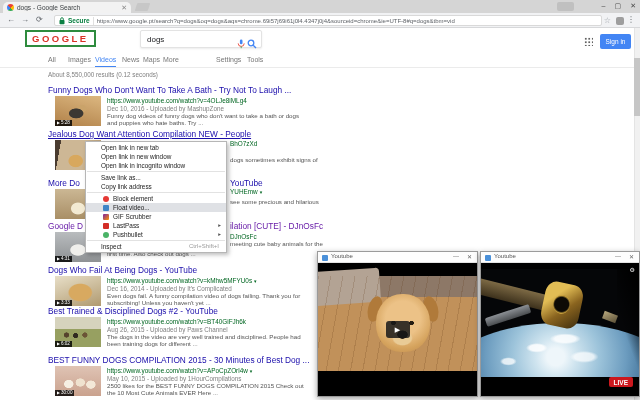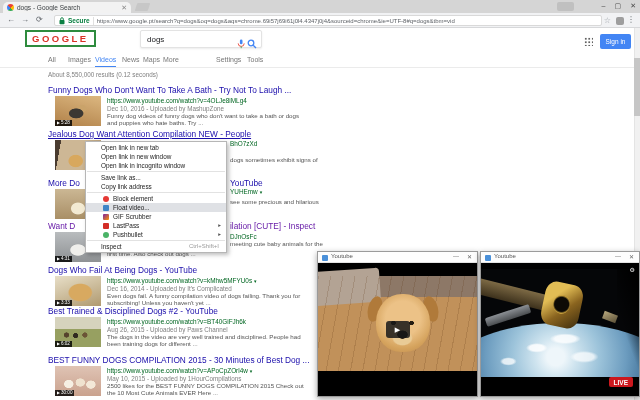--- a/index.html
+++ b/index.html
@@ -218,22 +218,22 @@
 
 <div class="result" style="top:178px">
   <a class="r-title">More Do</a>
   <a class="r-title frag">YouTube</a>
   <div class="r-thumb t3"></div>
   <span class="r-url frag" style="top:10px"><span>YUHEmw</span><span class="r-arrow">▾</span></span>
   <div class="r-desc frag" style="top:20px;width:96px">see some precious and hilarious</div>
 </div>
 
 <div class="result" style="top:221px">
-  <a class="r-title visited">Want D</a>
-  <a class="r-title visited frag">ilation [CUTE] - Inspect</a>
+  <a class="r-title visited">Google D</a>
+  <a class="r-title visited frag">ilation [CUTE] - DJnOsFc</a>
   <div class="r-thumb t4">
       <span class="dur">4:31</span>
     </div>
   <span class="r-url frag" style="top:12px">DJnOsFc</span>
   <div class="r-desc frag" style="top:19px;width:96px">meeting cute baby animals for the</div>
   <div class="r-desc" style="top:29px">first time. Also check out dogs ...</div>
 </div>
 
 <div class="result" style="top:265px">
   <a class="r-title">Dogs Who Fail At Being Dogs - YouTube</a>

